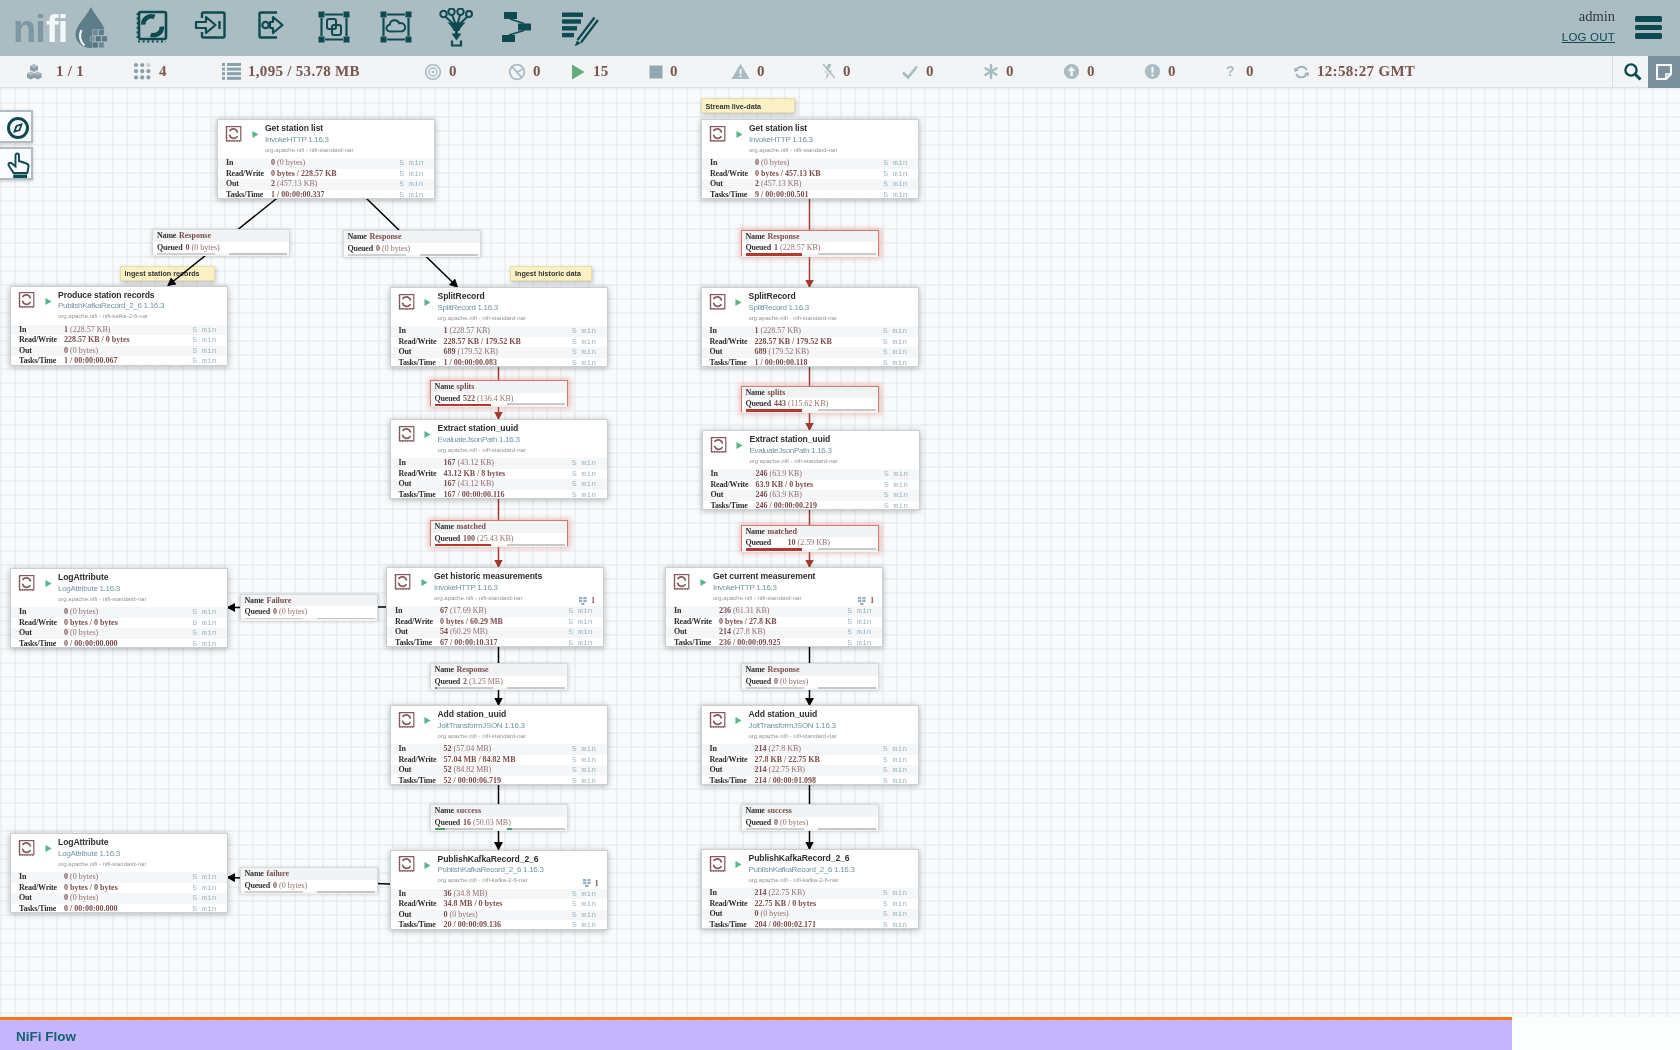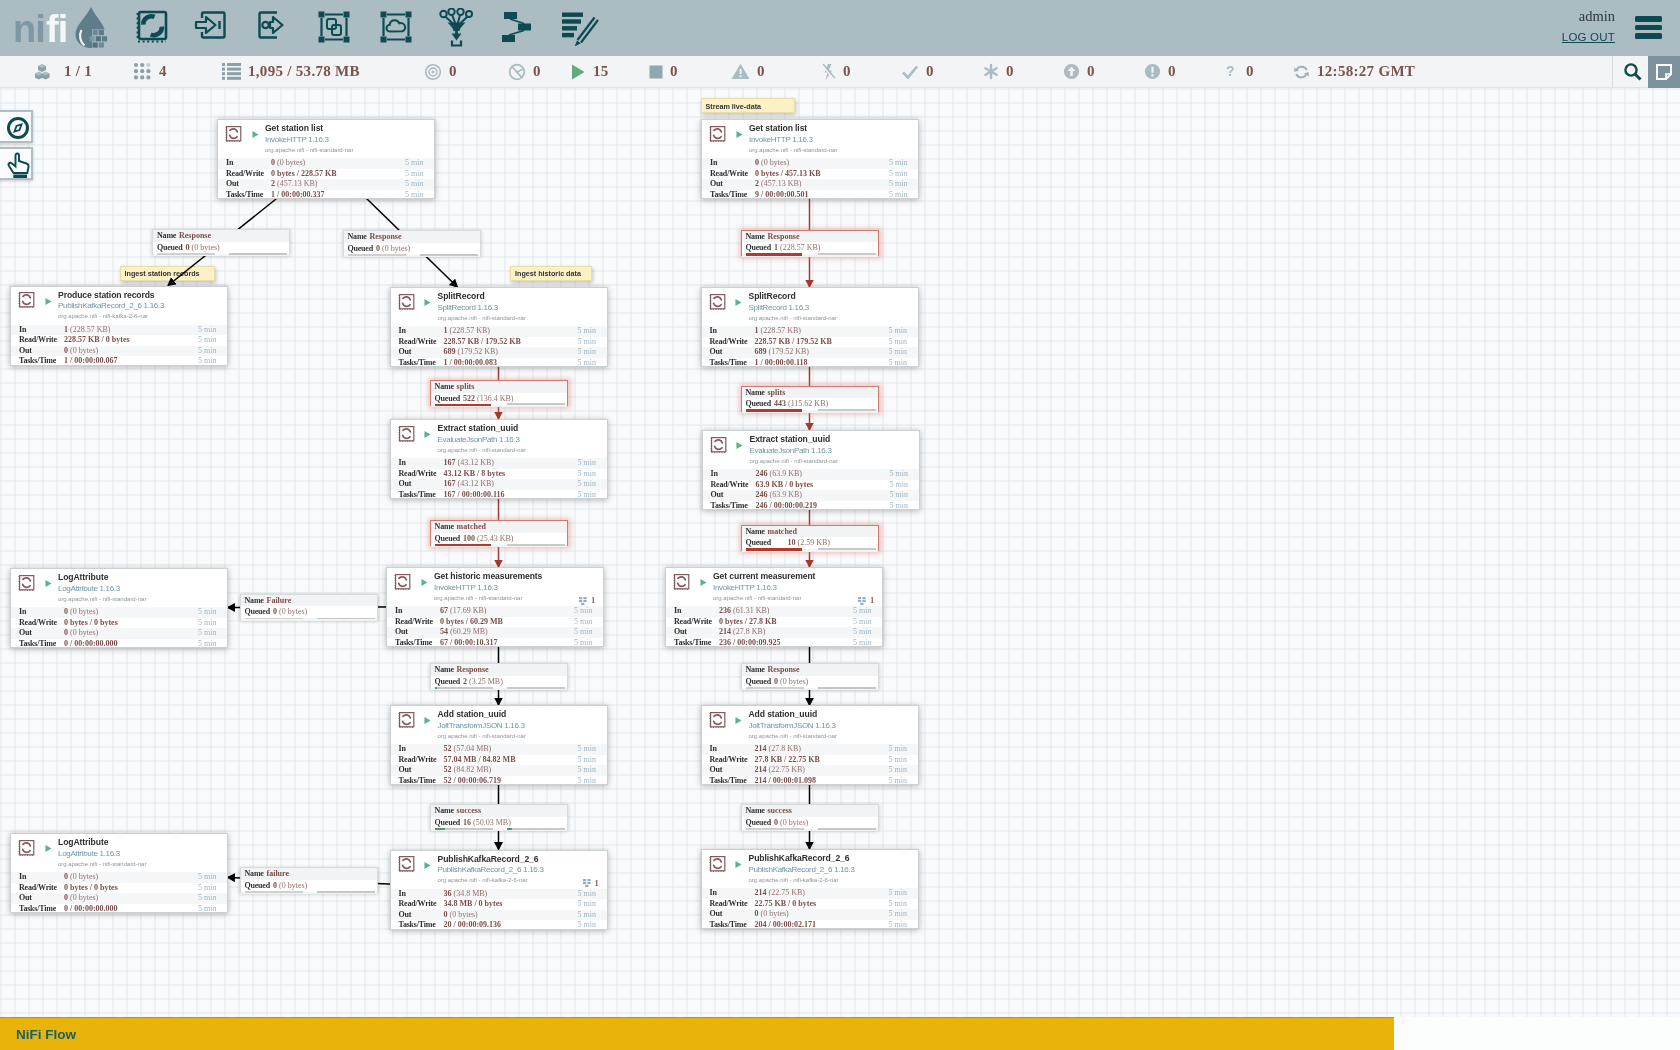--- a/index.html
+++ b/index.html
@@ -1,35 +1,35 @@
 <!DOCTYPE html>
 <html><head><meta charset="utf-8"><title>NiFi Flow</title>
 <style>
 *{margin:0;padding:0;box-sizing:border-box}
 html,body{width:1680px;height:1050px;overflow:hidden;background:#fcfdfd;font-family:"Liberation Sans", sans-serif}
 #hdr{position:absolute;left:0;top:0;width:1680px;height:56px;background:#abbcc3}
 #sbar{position:absolute;left:0;top:56px;width:1680px;height:32px;background:#f2f4f5;border-bottom:1px solid #dde2e4}
 #canvas{position:absolute;left:0;top:88px;width:1680px;height:929px;background-color:#f9fafb;
  background-image:linear-gradient(to right,#e2e7ea 1px,transparent 1px),linear-gradient(to bottom,#e2e7ea 1px,transparent 1px);
  background-size:14px 14px;background-position:0.5px 0.5px;overflow:hidden}
-#footer{position:absolute;left:0;top:1017px;width:1394px;height:33px;background:#eab308;border-top:1px solid #f97316}
+#footer{position:absolute;left:0;top:1017px;width:1512px;height:33px;background:#c4b5fd;border-top:3px solid #f97316}
 #footer .bc{position:absolute;left:16px;top:9px;font-size:13.5px;font-weight:bold;color:#16616b}
 .sitem{position:absolute;top:0;height:31px;display:flex;align-items:center}
 .snum{font-family:"Liberation Serif", serif;font-size:15px;font-weight:bold;color:#7a544e;margin-left:7px;letter-spacing:0.3px}
 .proc{position:absolute;width:218px;height:80px;background:#fff;border:1px solid #cbd0d2;box-shadow:0 1px 6px rgba(0,0,0,0.28)}
 .proc .ttl{position:absolute;left:47px;top:3px;font-size:8.6px;font-weight:bold;color:#2e2e2e;white-space:nowrap;letter-spacing:-0.1px}
 .proc .sub{position:absolute;left:47px;top:14.5px;font-size:8px;color:#6f95a3;white-space:nowrap;letter-spacing:-0.3px}
 .proc .nar{position:absolute;left:47px;top:26.5px;font-size:6px;color:#8c9598;white-space:nowrap}
 .proc .rows{position:absolute;left:0;top:38px;width:216px;height:42px}
 .prow{position:absolute;left:0;width:216px;height:10.5px;font-size:8px;line-height:10.5px;white-space:nowrap}
 .prow.odd{background:#f4f6f8}
 .prow .lab{position:absolute;left:8px;font-family:"Liberation Serif", serif;font-weight:bold;color:#2e2e2e;letter-spacing:-0.2px}
 .prow .val{position:absolute;left:53px;font-family:"Liberation Serif", serif;font-weight:bold;color:#7a4e4a}
 .prow .vp{font-weight:normal;color:#94706c}
-.prow .mins{position:absolute;right:10.5px;font-family:Liberation Serif, serif;color:#9fb6c2}
+.prow .mins{position:absolute;right:10.5px;font-family:Liberation Mono, monospace;color:#9fb6c2}
 .badge{position:absolute;right:8px;top:28px;font-family:"Liberation Serif", serif;font-size:7.5px;font-weight:bold;color:#7a4e4a}
 .clab{position:absolute;width:138px;height:26px;background:#fff;border:1px solid #d9dadb;box-shadow:0 1px 4px rgba(0,0,0,0.22);font-size:10px}
 .clab.red{border:1px solid #d0796e;box-shadow:0 0 5px 2.5px rgba(219,125,112,0.45)}
 .clab .r1{position:absolute;left:0;top:0;width:136px;height:26px;background:#f1f3f4;line-height:12px}
 .clab .r2{position:absolute;left:0;top:11.8px;width:136px;height:12px;background:#fff;line-height:12.5px}
 .clab .k{position:absolute;left:4px;font-family:"Liberation Serif", serif;font-weight:bold;color:#333;font-size:8px;letter-spacing:-0.2px}
 .clab .v{position:absolute;font-family:"Liberation Serif", serif;font-weight:bold;color:#7a4e4a;font-size:8px}
 .clab .v .vp{font-weight:normal;color:#94706c}
 .bar{position:absolute;height:2px;background:#dcdcdc}
 .ylab{position:absolute;height:15px;background:#fbf1c4;border:1px solid #e9dda9;box-shadow:1px 2px 4px rgba(0,0,0,0.22)}
@@ -1003,21 +1003,21 @@
 <div style="position:absolute;right:65px;top:8px;font-family:&quot;Liberation Serif&quot;,serif;font-size:14.5px;color:#30393c">admin</div>
 <div style="position:absolute;right:65px;top:31px;font-size:11.5px;color:#0d4b51;text-decoration:underline;letter-spacing:0.2px">LOG OUT</div>
 <div style="position:absolute;right:18px;top:16px;width:27px">
  <div style="height:5.5px;background:#0c4a4f;border-radius:1.5px"></div>
  <div style="height:5.5px;background:#0c4a4f;border-radius:1.5px;margin-top:3px"></div>
  <div style="height:5.5px;background:#0c4a4f;border-radius:1.5px;margin-top:3px"></div>
 </div>
 
 </div>
 <div id="sbar">
-<div class="sitem" style="left:35px">
+<div class="sitem" style="left:27px">
       <svg width="22" height="18" viewBox="0 0 22 18">
         <g fill="#8aa0ab">
           <path d="M7 1 l4 2 v4 l-4 2 l-4 -2 v-4 z"></path>
           <path d="M3.8 8.6 l4 2 v4 l-4 2 l-4 -2 v-4 z"></path>
           <path d="M10.6 8.6 l4 2 v4 l-4 2 l-4 -2 v-4 z"></path>
         </g>
         <g fill="#f2f4f5" opacity="0.35">
           <path d="M7 1 l4 2 -4 2 -4 -2 z"></path>
           <path d="M3.8 8.6 l4 2 -4 2 -4 -2 z"></path>
           <path d="M10.6 8.6 l4 2 -4 2 -4 -2 z"></path>

